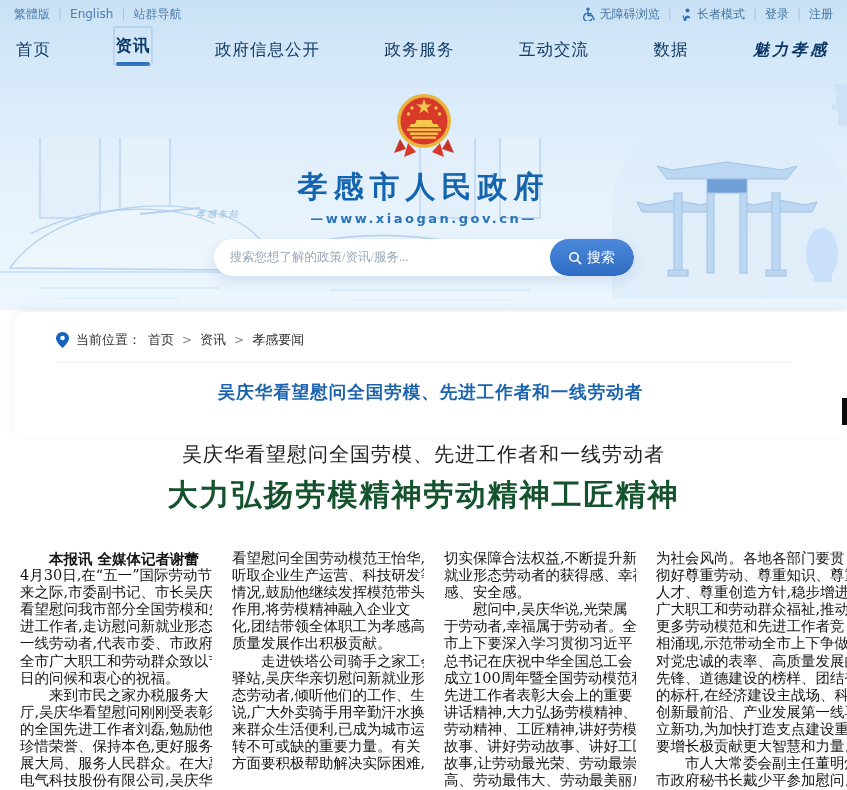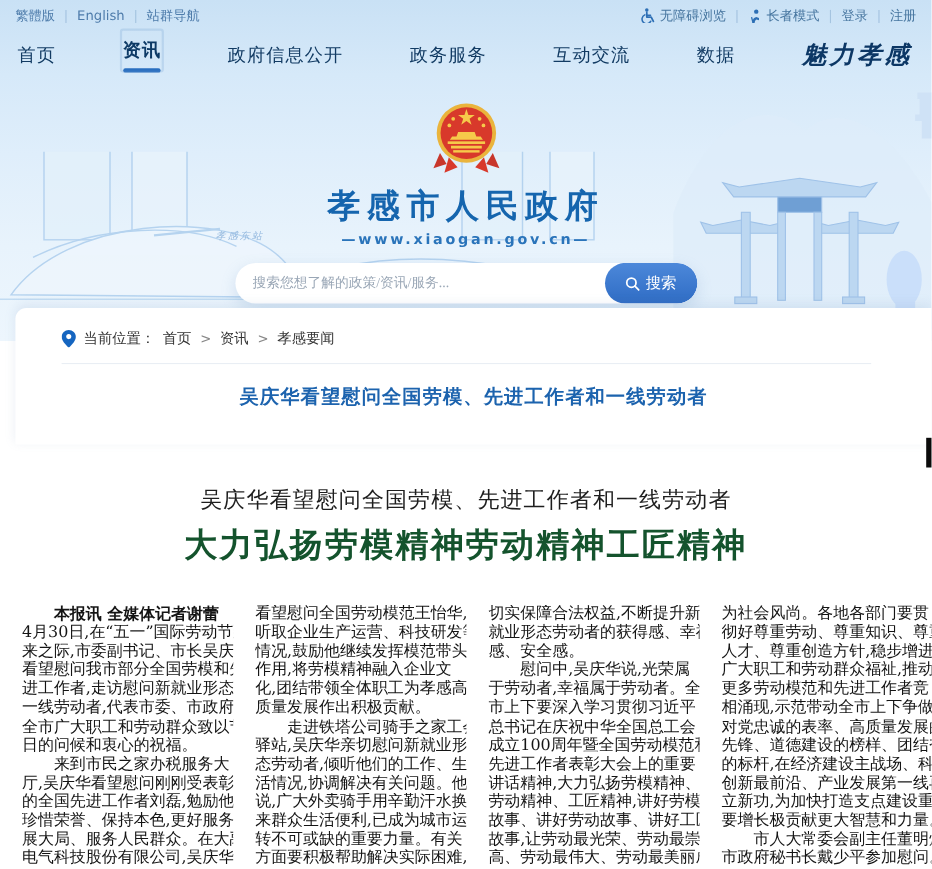--- a/index.html
+++ b/index.html
@@ -24,21 +24,21 @@
     justify-content:space-between; padding:0 18px 0 16px; }
   .nav-item { position:relative; font-size:16.5px; color:#123b63; letter-spacing:1px;
     cursor:pointer; padding-bottom:2px; text-align:center; }
   .nav-item.active { font-weight:bold; color:#0d3a66; }
   .nav-item.active::before { content:""; position:absolute; left:50%; top:-9px;
     transform:translateX(-50%); width:36px; height:36px;
     border:2px solid rgba(100,150,205,.22); border-radius:3px; }
   .nav-item.active::after { content:""; display:block; width:34px; height:4px;
     background:#2a6fc0; border-radius:2px; margin:5px auto 0; }
   .nav-item.calligraphy { font-family:"DejaVu Serif", serif; font-style:italic;
-    font-weight:bold; font-size:22px; letter-spacing:3px; color:#0c3765; }
+    font-weight:bold; font-size:16px; letter-spacing:3px; color:#0c3765; }
 
   
   .deco { position:absolute; z-index:1; }
   .deco-left { left:0; top:138px; }
   .deco-right { right:0; top:74px; }
   .station-label { position:absolute; z-index:2; left:196px; top:208px; font-size:9px;
     color:#93b8de; letter-spacing:2px; font-style:italic; }
 
   .banner-center { position:relative; z-index:4; text-align:center; }
   .emblem-wrap { margin-top:17px; display:flex; justify-content:center; }
@@ -52,21 +52,21 @@
     box-shadow:0 5px 14px rgba(100,145,195,.22); overflow:hidden; }
   .search-input { flex:1; border:none; outline:none; height:100%; padding:0 16px;
     font-size:12.5px; color:#333; background:transparent; font-family:Liberation Serif, serif; }
   .search-input::placeholder { color:#9aa7b6; }
   .search-btn { width:84px; height:37px; border:none; cursor:pointer; border-radius:19px;
     background:linear-gradient(180deg,#4c88da,#2f6cc4); color:#fff; font-size:14px;
     display:flex; align-items:center; justify-content:center; gap:5px;
     font-family:"DejaVu Sans",sans-serif;text-align:center; }
 
   
-  .content-card { position:absolute; z-index:6; top:280px; left:14px; right:0;
+  .content-card { position:absolute; z-index:6; top:312px; left:14px; right:0;
     height:124px; background:#fff; border-radius:10px 0 0 0;
     box-shadow:0 -3px 10px rgba(110,145,185,.14); }
   .breadcrumb { display:flex; align-items:center; gap:7px; padding:19px 40px 13px 42px;
     font-size:13px; color:#444; }
   .bc-label { color:#333; }
   .bc-trail { display:flex; align-items:center; gap:8px; }
   .bc-item { color:#333; cursor:pointer; }
   .bc-sep { color:#888; font-size:12px; }
   .bc-divider { margin:0 55px 0 42px; border-bottom:1px solid #e9eef4; }
   .page-title { margin-top:17px; text-align:center; font-size:17.5px; font-weight:bold;
@@ -266,21 +266,20 @@
         <div class="colm">
           <div class="line">看望慰问全国劳动模范王怡华,</div>
           <div class="line">听取企业生产运营、科技研发等</div>
           <div class="line">情况,鼓励他继续发挥模范带头</div>
           <div class="line">作用,将劳模精神融入企业文</div>
           <div class="line">化,团结带领全体职工为孝感高</div>
           <div class="line">质量发展作出积极贡献。</div>
           <div class="line">　　走进铁塔公司骑手之家工会</div>
           <div class="line">驿站,吴庆华亲切慰问新就业形</div>
           <div class="line">态劳动者,倾听他们的工作、生</div>
-          <div class="line">活情况,协调解决有关问题。他</div>
           <div class="line">说,广大外卖骑手用辛勤汗水换</div>
           <div class="line">来群众生活便利,已成为城市运</div>
           <div class="line">转不可或缺的重要力量。有关</div>
           <div class="line">方面要积极帮助解决实际困难,</div>
         </div>
         <div class="colm">
           <div class="line">切实保障合法权益,不断提升新</div>
           <div class="line">就业形态劳动者的获得感、幸福</div>
           <div class="line">感、安全感。</div>
           <div class="line">　　慰问中,吴庆华说,光荣属</div>

